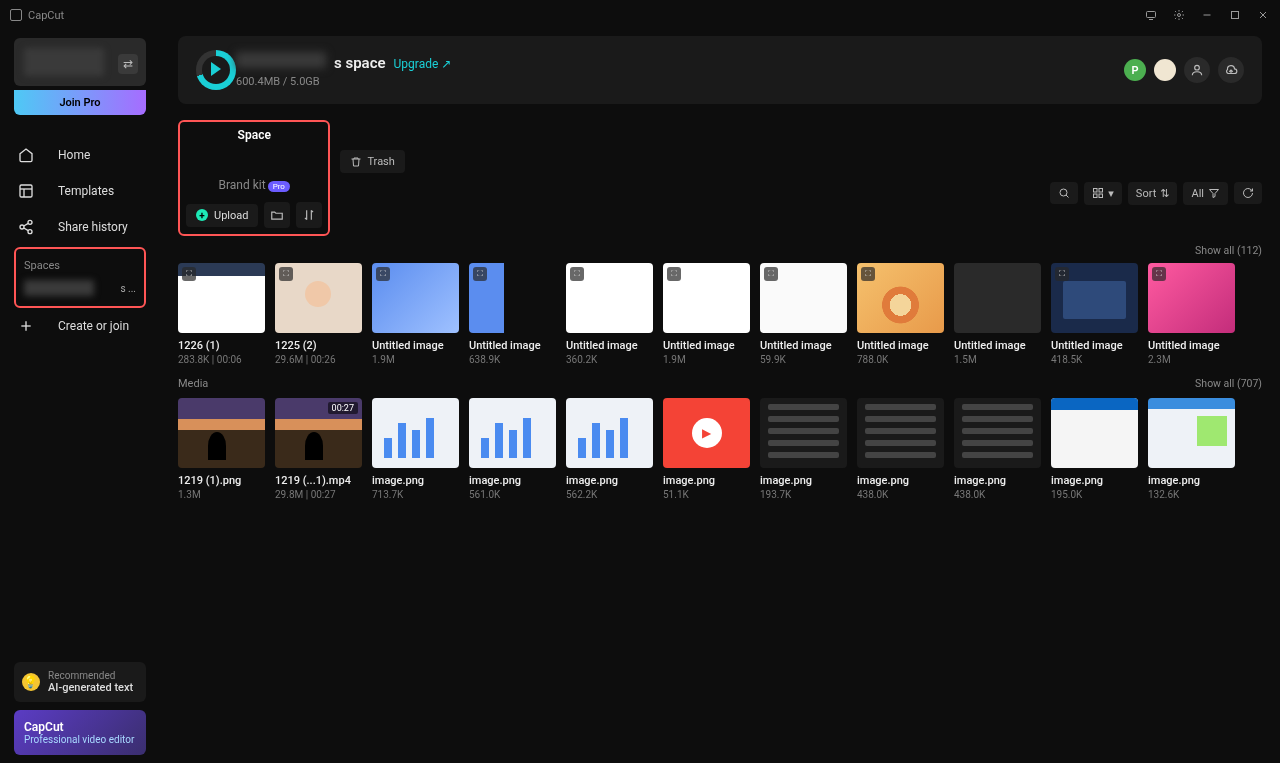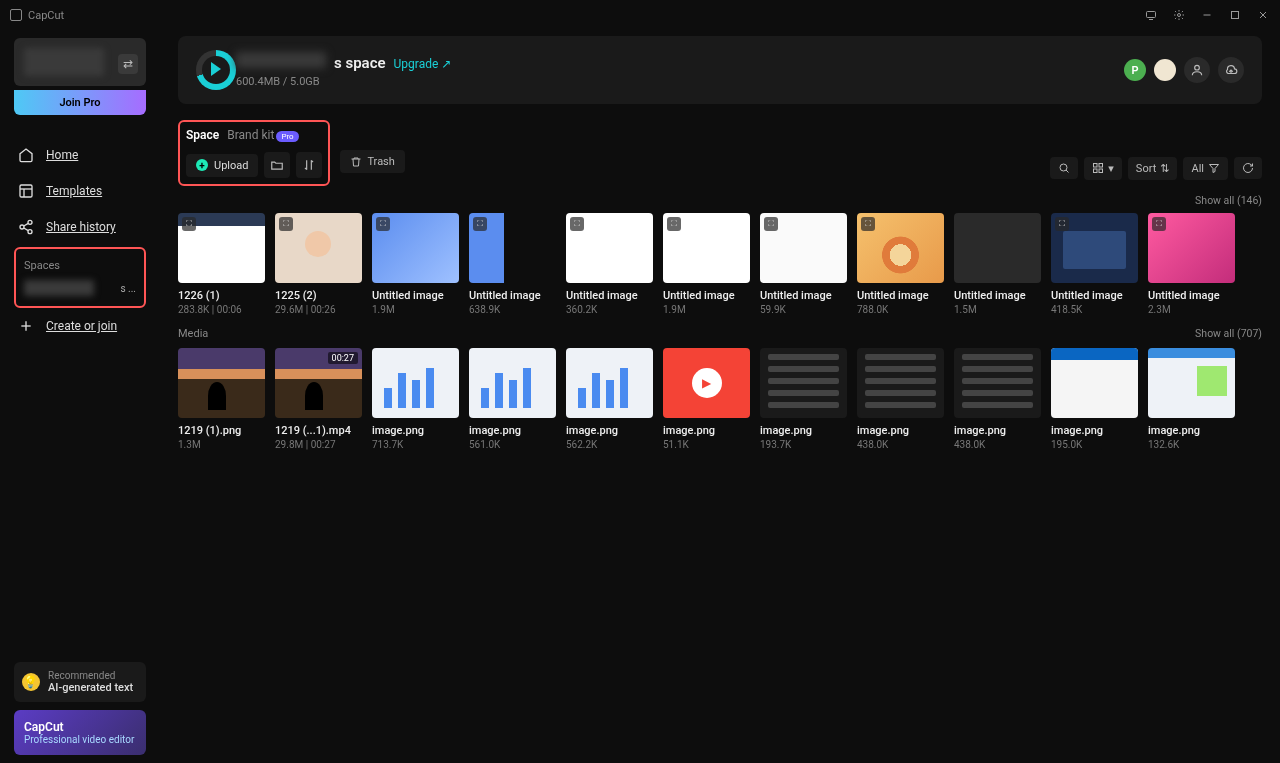--- a/index.html
+++ b/index.html
@@ -8,21 +8,21 @@
 .titlebar-left { display: flex; align-items: center; gap: 6px; color: #888; font-size: 11px; }
 .titlebar-right { margin-left: auto; display: flex; gap: 14px; align-items: center; }
 .titlebar-icon { width: 14px; height: 14px; display: flex; align-items: center; justify-content: center; color: #999; cursor: pointer; }
 .titlebar-icon svg { width: 12px; height: 12px; }
 .app-body { display: flex; height: calc(100% - 30px); }
 .sidebar { width: 160px; background: #0d0d0d; display: flex; flex-direction: column; padding: 8px 14px; }
 .profile-box { background: #2a2a2a; border-radius: 6px; padding: 10px; margin-bottom: 4px; position: relative; }
 .profile-redact { width: 80px; height: 28px; background: #3a3a3a; filter: blur(3px); border-radius: 3px; }
 .swap-btn { position: absolute; right: 8px; top: 16px; width: 20px; height: 20px; background: #3a3a3a; border-radius: 4px; display: flex; align-items: center; justify-content: center; color: #bbb; }
 .join-pro { background: linear-gradient(90deg, #4ec9f5, #a66cff); color: #000; text-align: center; padding: 6px; border-radius: 0 0 6px 6px; font-size: 11px; font-weight: 600; margin-bottom: 22px; }
-.nav-item { display: flex; align-items: center; gap: 12px; padding: 10px 4px; color: #ddd; font-size: 12px; cursor: pointer; position: relative; text-decoration: underline; }
+.nav-item { display: flex; align-items: center; gap: 24px; padding: 10px 4px; color: #ddd; font-size: 12px; cursor: pointer; position: relative; }
 .nav-item svg { width: 16px; height: 16px; flex-shrink: 0; }
 .nav-new { background: #f4a51c; color: #000; font-size: 8px; padding: 1px 4px; border-radius: 3px; position: absolute; top: 4px; left: 104px; font-weight: 600; }
 .section-label { color: #888; font-size: 11px; margin-top: 10px; padding: 4px; }
 .spaces-box { border: 2px solid #ff5555; border-radius: 6px; padding: 6px 4px; margin-top: 2px; }
 .space-row { display: flex; align-items: center; gap: 6px; padding: 4px 4px; }
 .space-redact { width: 70px; height: 16px; background: #3a3a3a; filter: blur(3px); border-radius: 2px; }
 .sidebar-bottom { margin-top: auto; }
 .rec-box { background: #1a1a1a; border-radius: 6px; padding: 8px; display: flex; gap: 8px; align-items: center; margin-bottom: 8px; }
 .rec-ic { width: 18px; height: 18px; background: #f4c531; border-radius: 50%; display: flex; align-items: center; justify-content: center; color: #333; }
 .rec-txt .t1 { color: #888; font-size: 10px; }
@@ -41,21 +41,21 @@
 .space-title { color: #eee; font-size: 15px; font-weight: 600; }
 .upgrade { color: #1acfd6; font-size: 12px; cursor: pointer; }
 .space-sub { color: #888; font-size: 11px; margin-top: 3px; }
 .header-right { margin-left: auto; display: flex; gap: 8px; align-items: center; }
 .avatar-p { width: 22px; height: 22px; background: #4caf50; color: #fff; border-radius: 50%; display: flex; align-items: center; justify-content: center; font-size: 11px; font-weight: 600; }
 .avatar-u { width: 22px; height: 22px; background: #f0e6d2; border-radius: 50%; }
 .circle-btn { width: 26px; height: 26px; background: #2a2a2a; border-radius: 50%; display: flex; align-items: center; justify-content: center; color: #bbb; cursor: pointer; }
 .circle-btn svg { width: 14px; height: 14px; }
 
 .tab-box { border: 2px solid #ff5555; border-radius: 6px; padding: 4px 6px 6px; display: inline-block; position: relative; }
-.tabs-row { display: flex; gap: 8px; align-items: center; margin-bottom: 8px; }
+.tabs-row { display: flex; gap: 32px; align-items: center; margin-bottom: 8px; flex-direction: column; }
 .tab { color: #888; font-size: 12px; cursor: pointer; padding: 2px 0; }
 .tab.active { color: #fff; font-weight: 600; }
 .pro-pill { background: #6b5cff; color: #fff; font-size: 8px; padding: 1px 5px; border-radius: 6px; margin-left: 2px; }
 .action-row { display: flex; gap: 6px; align-items: center; }
 .upload-btn { background: #1a1a1a; border-radius: 4px; padding: 5px 10px; display: flex; align-items: center; gap: 6px; color: #ddd; font-size: 11px; cursor: pointer; }
 .upload-dot { width: 12px; height: 12px; background: #1de9b6; border-radius: 50%; display: flex; align-items: center; justify-content: center; color: #000; font-size: 10px; font-weight: bold; }
 .icon-btn { background: #1a1a1a; border-radius: 4px; width: 26px; height: 26px; display: flex; align-items: center; justify-content: center; color: #bbb; cursor: pointer; }
 .icon-btn svg { width: 14px; height: 14px; }
 .dropdown { position: absolute; left: 6px; top: 56px; background: #242424; border-radius: 4px; box-shadow: 0 4px 12px rgba(0,0,0,0.5); width: 100px; }
 .dropdown div { padding: 7px 10px; color: #ddd; font-size: 11px; cursor: pointer; }
@@ -298,21 +298,21 @@
           </div>
         <div class="tool-chip">
             <svg viewBox="0 0 24 24" fill="none" stroke="currentColor" stroke-width="2">
               <path d="M21 12a9 9 0 11-3-6.7L21 8M21 3v5h-5"></path>
             </svg>
           </div>
       </div>
     </div>
 
     <div class="section-head">
-        <span>Show all (146)</span>
+        <span>Show all (112)</span>
       </div>
 
     <div class="grid" id="grid1">
         <div class="card">
           <div class="thumb t-doc">
             <div class="thumb-badge">⛶</div>
           </div>
           <div class="card-title">1226 (1)</div>
           <div class="card-meta">283.8K | 00:06</div>
         </div>

